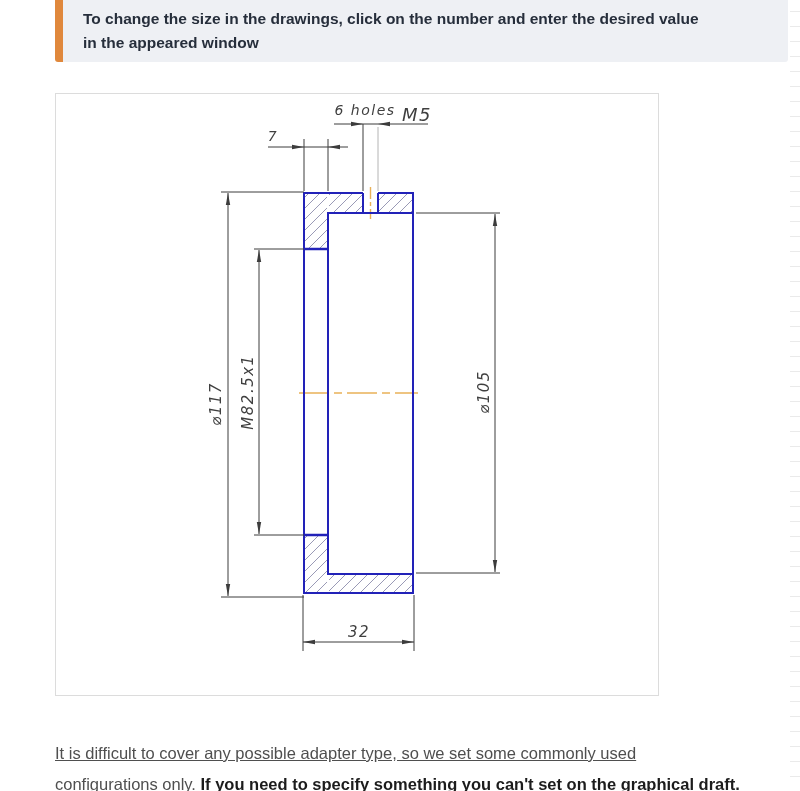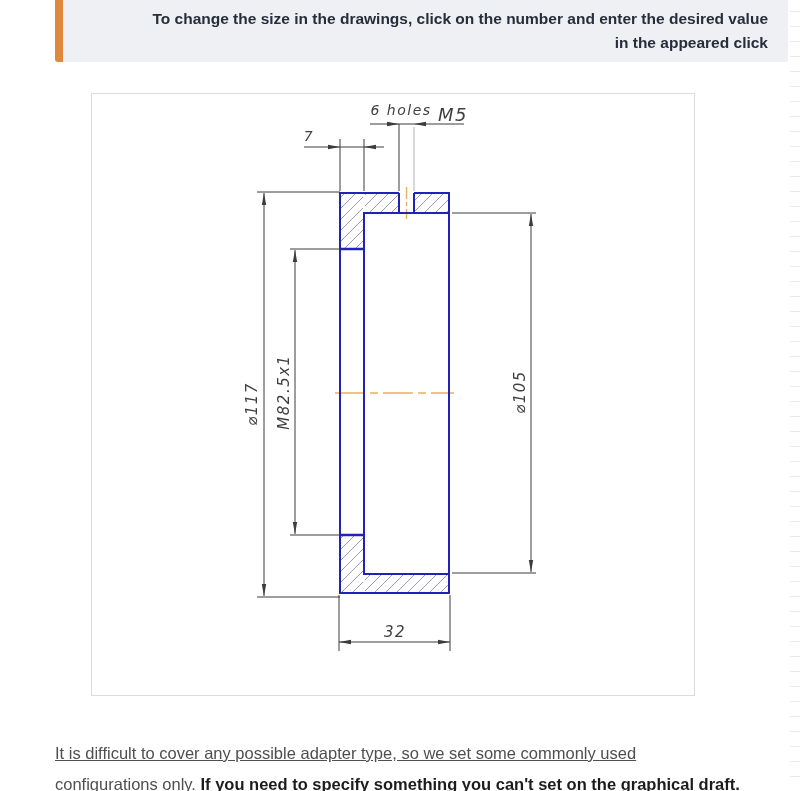--- a/index.html
+++ b/index.html
@@ -4,30 +4,30 @@
 <style>
   html,body{margin:0;padding:0;}
   body{
     width:800px;height:791px;position:relative;overflow:hidden;
     background:#ffffff;font-family:"Liberation Sans",sans-serif;
   }
   
   .callout{
     position:absolute;left:55px;top:0;width:733px;height:62px;
     background:#eef0f4;border-left:8px solid #e0883c;
-    box-sizing:border-box;border-radius:0 0 3px 3px;text-align:right;
+    box-sizing:border-box;border-radius:0 0 3px 3px;
   }
   .callout-text{
     padding:7px 20px 0 20px;
     font-size:15.5px;font-weight:700;color:#262e3b;line-height:24px;
   }
   
   .drawing-box{
     position:absolute;left:55px;top:93px;width:604px;height:603px;
-    background:#ffffff;border:1px solid #dcdcdc;box-sizing:border-box;margin-left:36px;
+    background:#ffffff;border:1px solid #dcdcdc;box-sizing:border-box;
   }
   .dim-label{
     font-family:"DejaVu Sans",sans-serif;
     font-style:italic;fill:#3f3f3f;letter-spacing:1.5px;
   }
   
   .bottom-text{
     position:absolute;left:55px;top:738px;width:745px;
     font-size:16.5px;line-height:31px;color:#4f4f4f;
   }
@@ -40,21 +40,21 @@
       to bottom, transparent 0px, transparent 7px,
       #eaeaea 7px, #eaeaea 8px, transparent 8px, transparent 15px);
   }
 </style>
 </head>
 <body>
 
 <div class="callout">
   <div class="callout-text">
     <div>To change the size in the drawings, click on the number and enter the desired value</div>
-    <div>in the appeared click</div>
+    <div>in the appeared window</div>
   </div>
 </div>
 
 <div class="drawing-box">
   <svg width="602" height="601" viewBox="0 0 602 601" xmlns="http://www.w3.org/2000/svg">
     <defs>
       <pattern id="hatch" patternUnits="userSpaceOnUse" width="11" height="11">
         <path d="M0,11 L11,0 M-2,2 L2,-2 M9,13 L13,9" stroke="#9a9ab6" stroke-width="1" fill="none"></path>
       </pattern>
     </defs>

